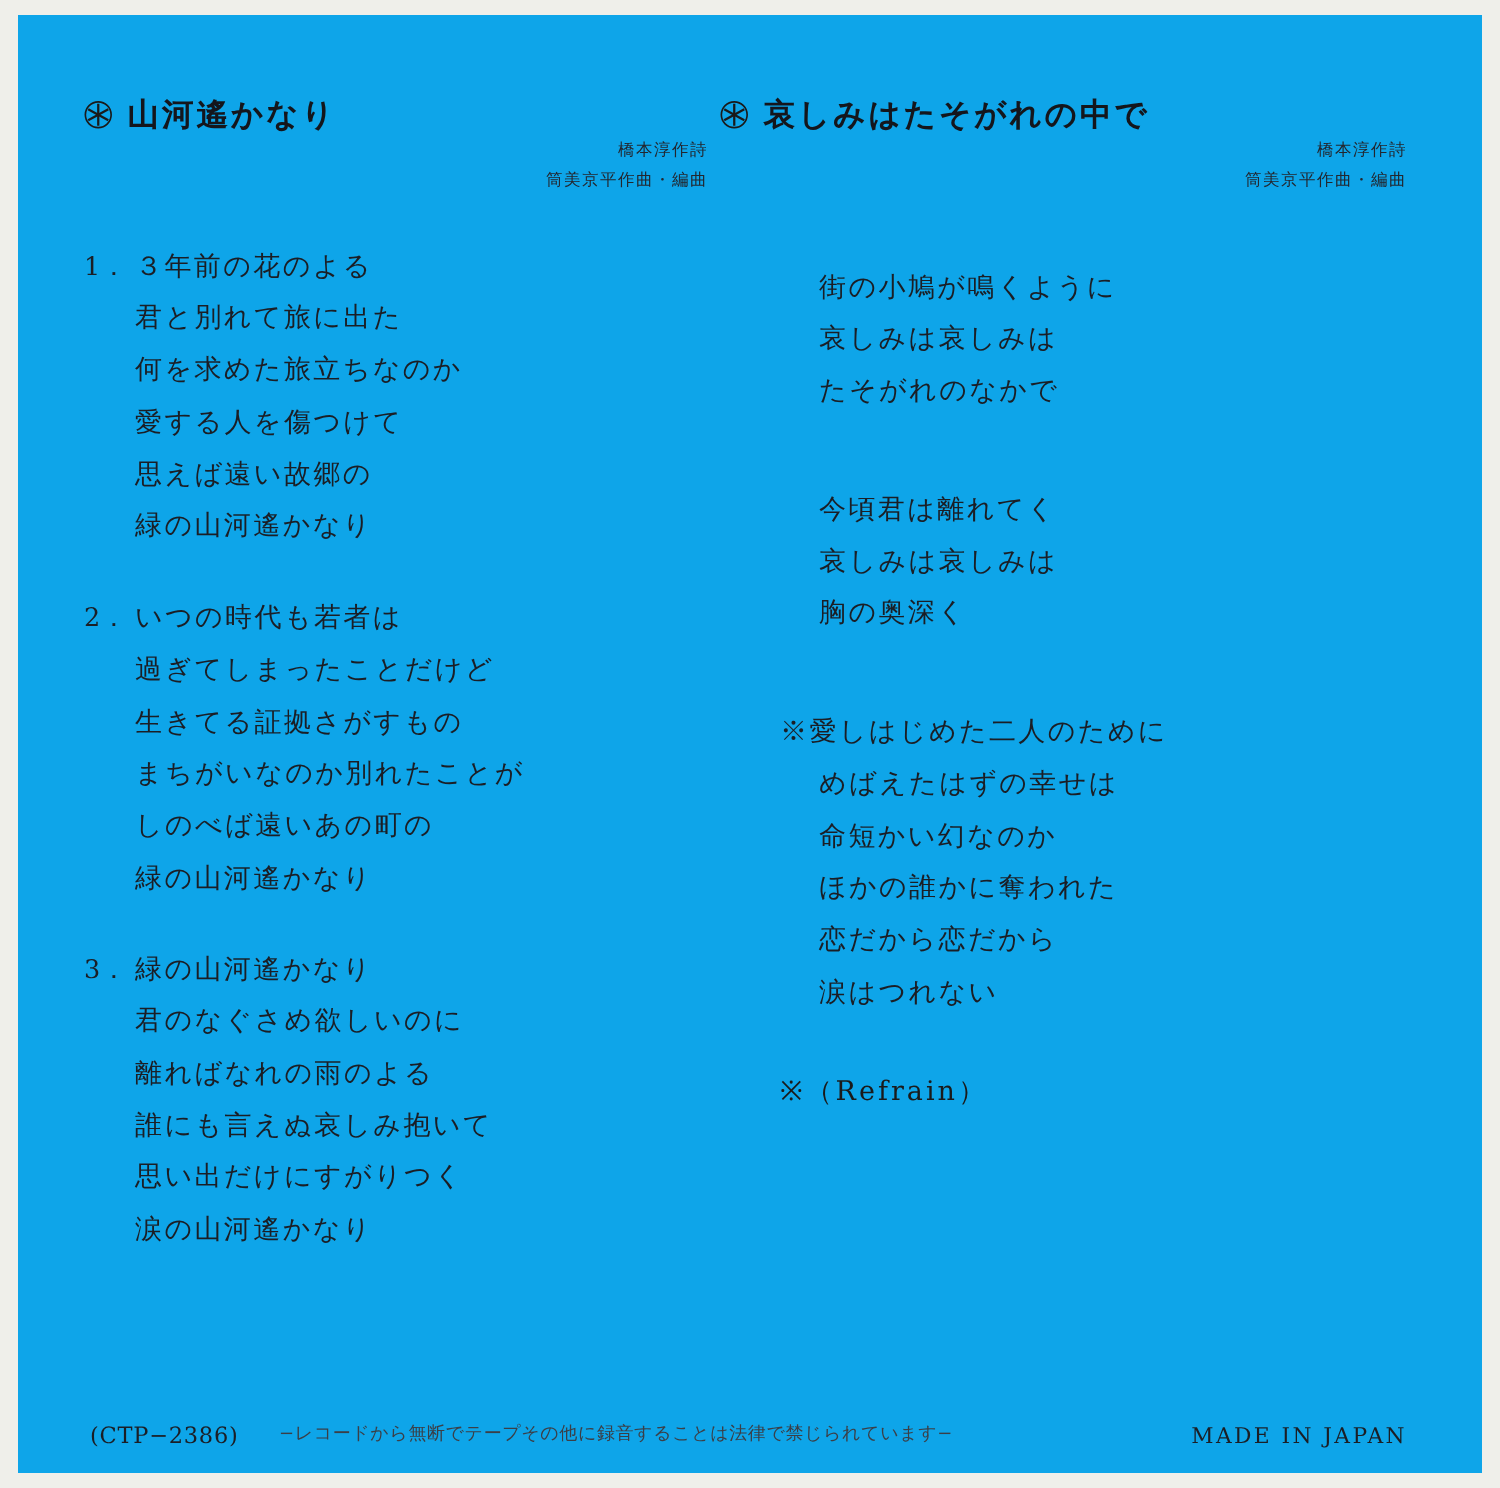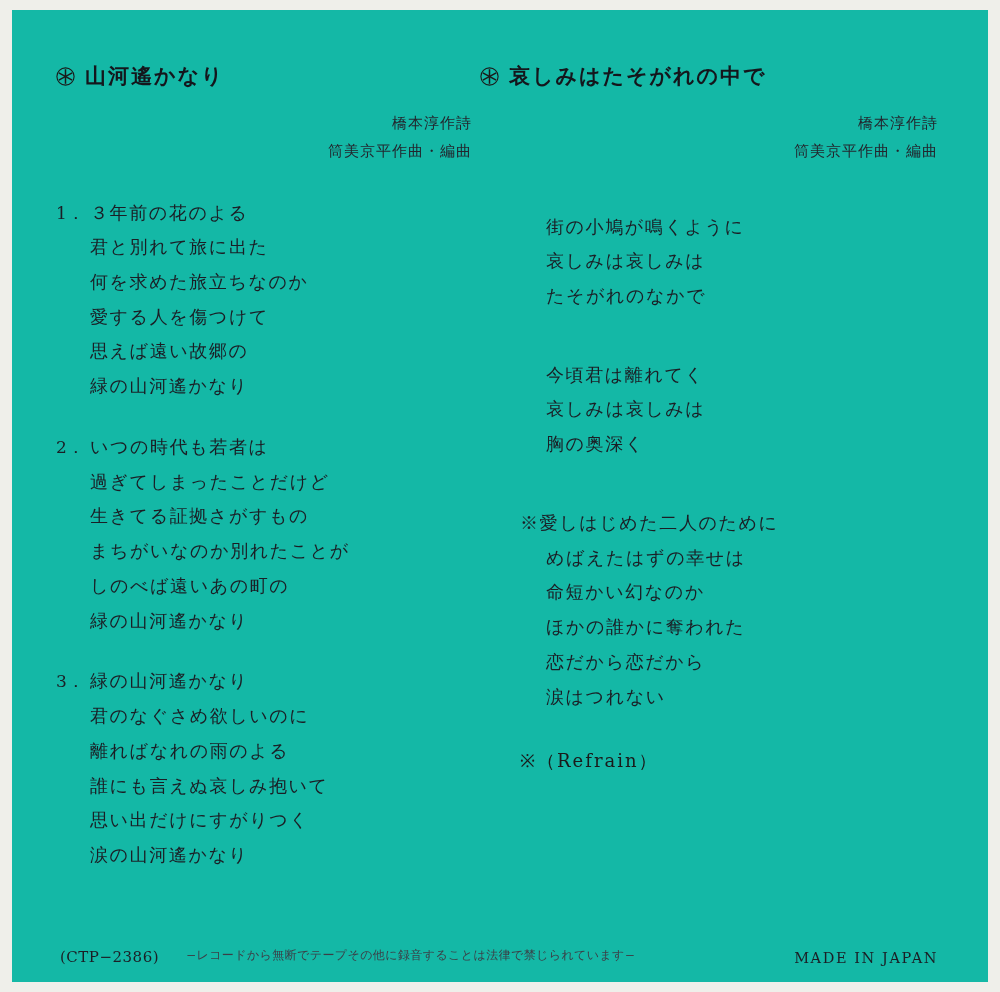--- a/index.html
+++ b/index.html
@@ -11,21 +11,21 @@
     width: 1000px;
     height: 992px;
     font-family: "DejaVu Serif", serif;
     color: #1a1a1a;
     position: relative;
     overflow: hidden;
   }
   .sheet {
     position: absolute;
     inset: 0;
-    background: #14b8a6;
+    background: #0ea5e9;
     border-radius: 27px;
   }
   
   .edge-top, .edge-bottom, .edge-left, .edge-right {
     position: absolute;
     background: #efefea;
   }
   .edge-top { top: 0; left: 0; right: 0; height: 10px; }
   .edge-bottom { bottom: 0; left: 0; right: 0; height: 10px; }
   .edge-left { top: 0; bottom: 0; left: 0; width: 12px; }
@@ -57,22 +57,21 @@
   .flower-icon {
     display: inline-block;
     width: 19px;
     height: 19px;
     position: relative;
     flex: 0 0 auto;
   }
   .flower-icon svg { display:block; }
 
   .credits {
-    margin-top: 20px;
-    font-size: 15px;
+    font-size: 11px;
     line-height: 1.85;
     letter-spacing: 1px;
     color: #23262e;
   }
   .credits .line { white-space: nowrap; }
 
   .col-left .credits { text-align: right; padding-right: 8px; }
   .col-right .credits { text-align: right; padding-right: 62px; }
 
   .verses {

